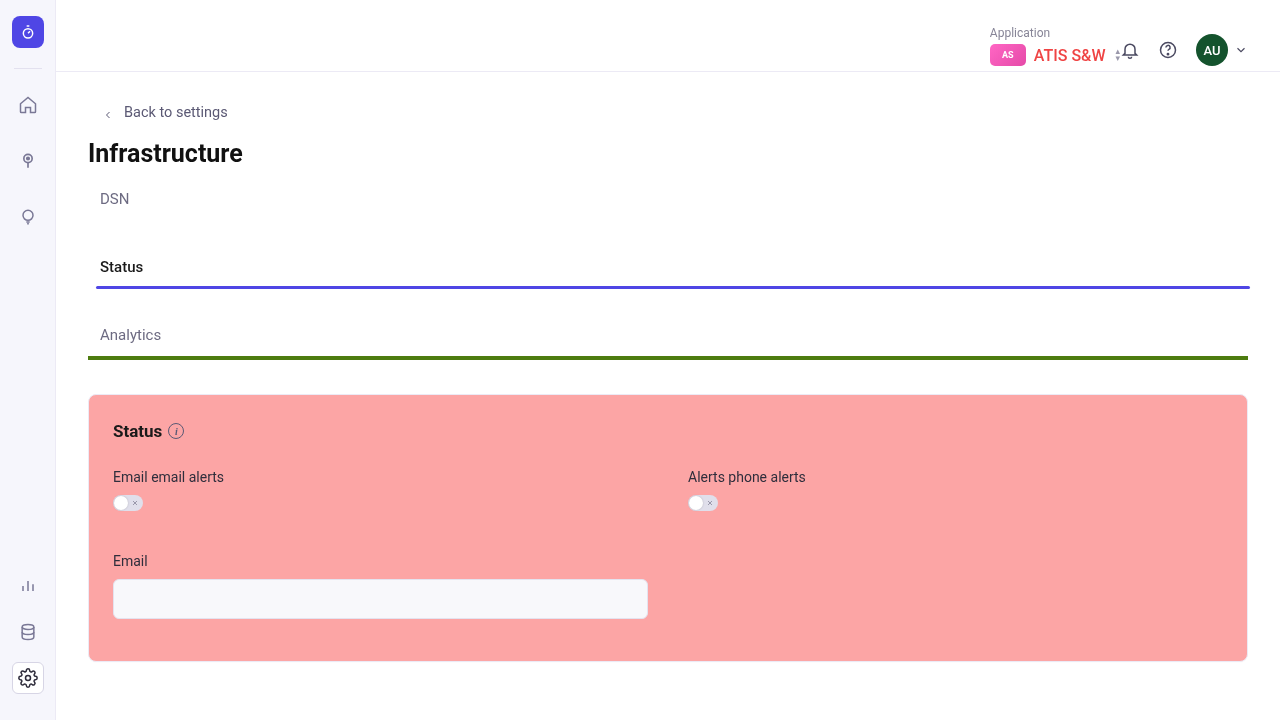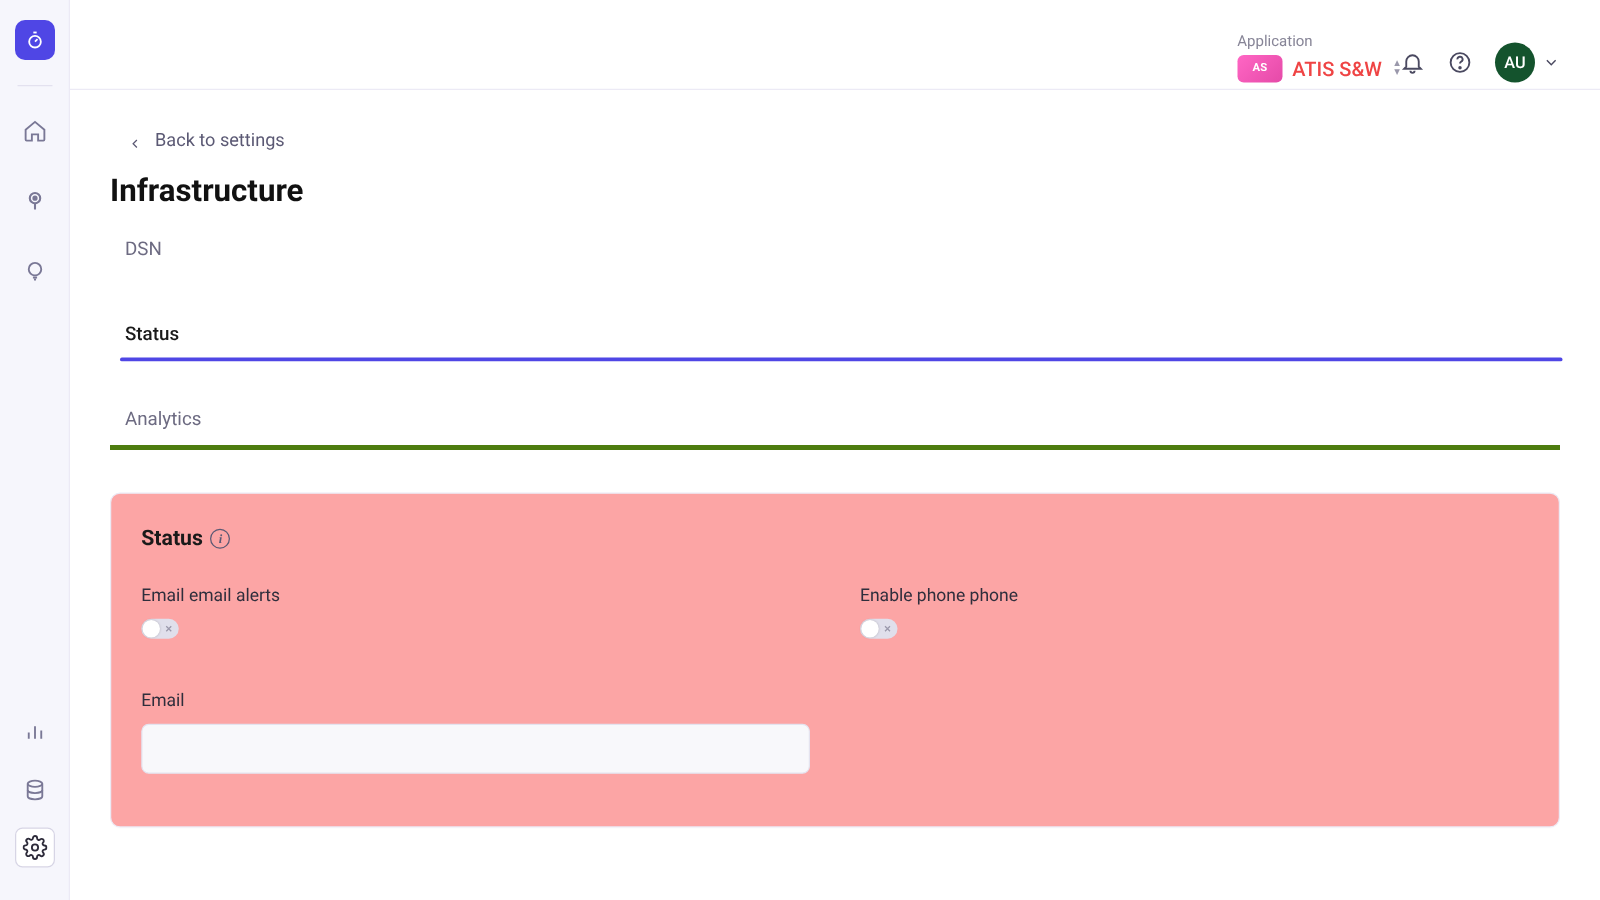--- a/index.html
+++ b/index.html
@@ -224,21 +224,21 @@
               <span class="toggle-x">
                 <svg viewBox="0 0 24 24" stroke="currentColor" stroke-width="3">
                     <path d="M6 6l12 12M18 6L6 18"></path>
                   </svg>
               </span>
             </div>
           </div>
 
 
           <div>
-            <div class="form-cell-label">Enable phone phone</div>
+            <div class="form-cell-label">Alerts phone alerts</div>
             <div class="toggle">
               <div class="toggle-knob"></div>
               <span class="toggle-x">
                 <svg viewBox="0 0 24 24" stroke="currentColor" stroke-width="3">
                     <path d="M6 6l12 12M18 6L6 18"></path>
                   </svg>
               </span>
             </div>
           </div>
 

